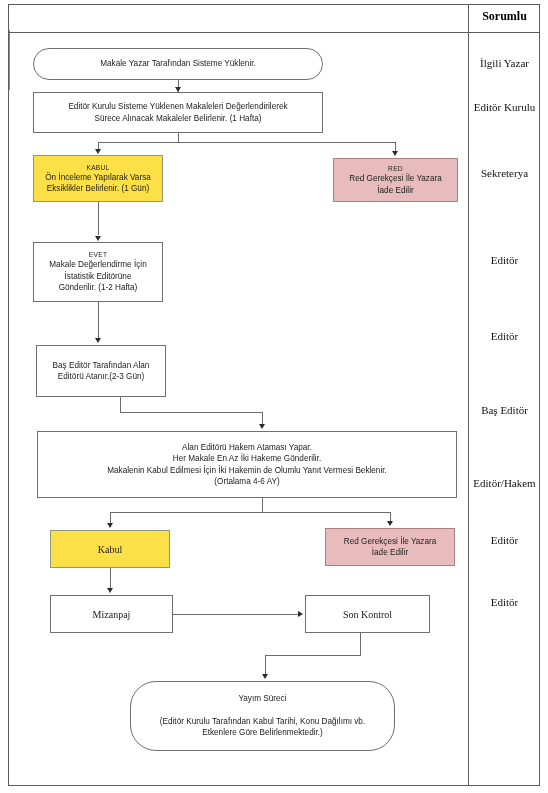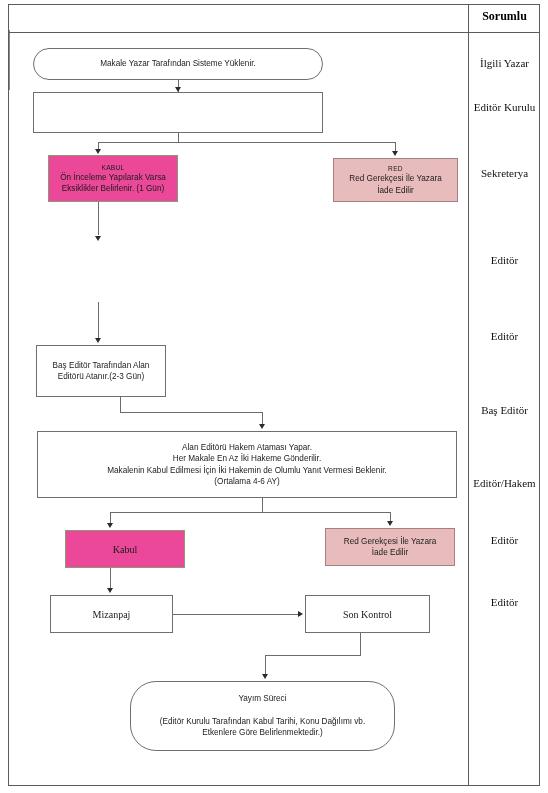--- a/index.html
+++ b/index.html
@@ -60,21 +60,21 @@
     background:#ffffff;
     display:flex;flex-direction:column;
     align-items:center;justify-content:center;
     text-align:center;
     font-size:8.2px;
     line-height:11.4px;
     color:#1b1b1b;
     padding:2px 4px;
   }
   .node.rounded{border-radius:26px;}
-  .node.green{background:#ec4899;border-color:#8a9a72;margin-left:15px;}
+  .node.green{background:#fde047;border-color:#8a9a72;}
   .node.red{background:#e8bcbc;border-color:#a97f7f;}
   .node .tag{
     font-size:6.6px;letter-spacing:.3px;line-height:9px;
     margin-bottom:0px;color:#1b1b1b;
   }
   .node .ln{display:block;}
   .serif{font-family:"Liberation Serif", serif;font-size:10px;line-height:13px;}
   
   .vline{position:absolute;width:1px;background:#6b6b6b;}
   .hline{position:absolute;height:1px;background:#6b6b6b;}
@@ -111,34 +111,42 @@
   <div class="resp" style="top:404px">Baş Editör</div>
   <div class="resp" style="top:477px">Editör/Hakem</div>
   <div class="resp" style="top:534px">Editör</div>
   <div class="resp" style="top:596px">Editör</div>
 
   <div class="node rounded" style="left:33px;top:48px;width:290px;height:32px">
     <span class="ln">Makale Yazar Tarafından Sisteme Yüklenir.</span>
   </div>
 
   <div class="node" style="left:33px;top:92px;width:290px;height:41px">
+    <span class="ln">Editör Kurulu Sisteme Yüklenen Makaleleri Değerlendirilerek</span>
+    <span class="ln">Sürece Alınacak Makaleler Belirlenir. (1 Hafta)</span>
   </div>
 
   <div class="node green" style="left:33px;top:155px;width:130px;height:47px">
     <span class="tag">KABUL</span>
     <span class="ln">Ön İnceleme Yapılarak Varsa</span>
     <span class="ln">Eksiklikler Belirlenir. (1 Gün)</span>
   </div>
 
   <div class="node red" style="left:333px;top:158px;width:125px;height:44px">
     <span class="tag">RED</span>
     <span class="ln">Red Gerekçesi İle Yazara</span>
     <span class="ln">İade Edilir</span>
   </div>
 
+  <div class="node" style="left:33px;top:242px;width:130px;height:60px">
+    <span class="tag">EVET</span>
+    <span class="ln">Makale Değerlendirme İçin</span>
+    <span class="ln">İstatistik Editörüne</span>
+    <span class="ln">Gönderilir. (1-2 Hafta)</span>
+  </div>
 
   <div class="node" style="left:36px;top:345px;width:130px;height:52px">
     <span class="ln">Baş Editör Tarafından Alan</span>
     <span class="ln">Editörü Atanır.(2-3 Gün)</span>
   </div>
 
   <div class="node" style="left:37px;top:431px;width:420px;height:67px">
     <span class="ln">Alan Editörü Hakem Ataması Yapar.</span>
     <span class="ln">Her Makale En Az İki Hakeme Gönderilir.</span>
     <span class="ln">Makalenin Kabul Edilmesi İçin İki Hakemin de Olumlu Yanıt Vermesi Beklenir.</span>

